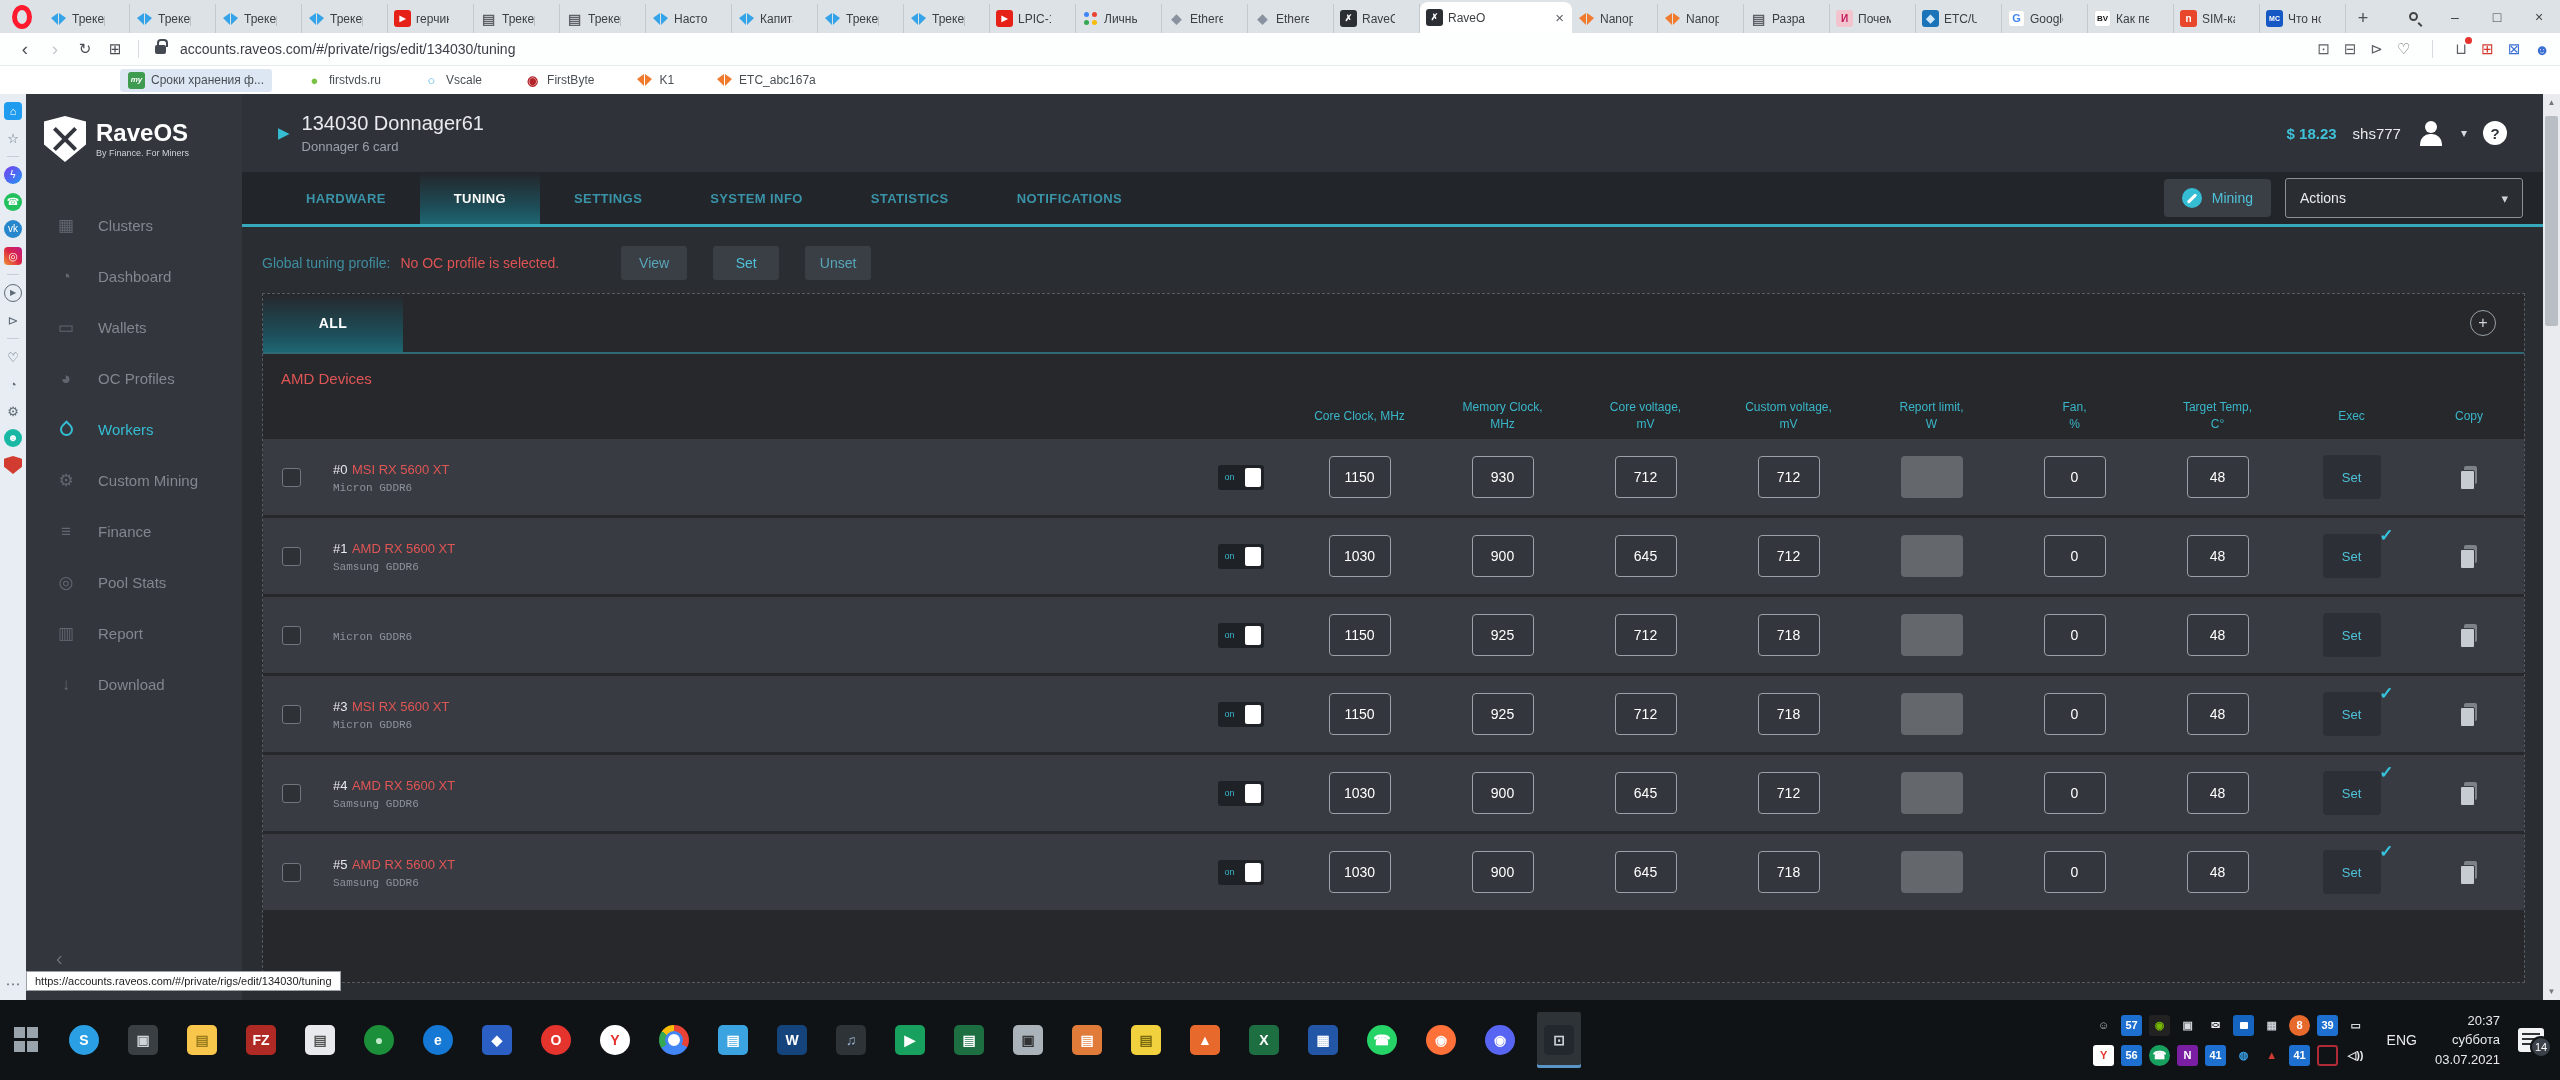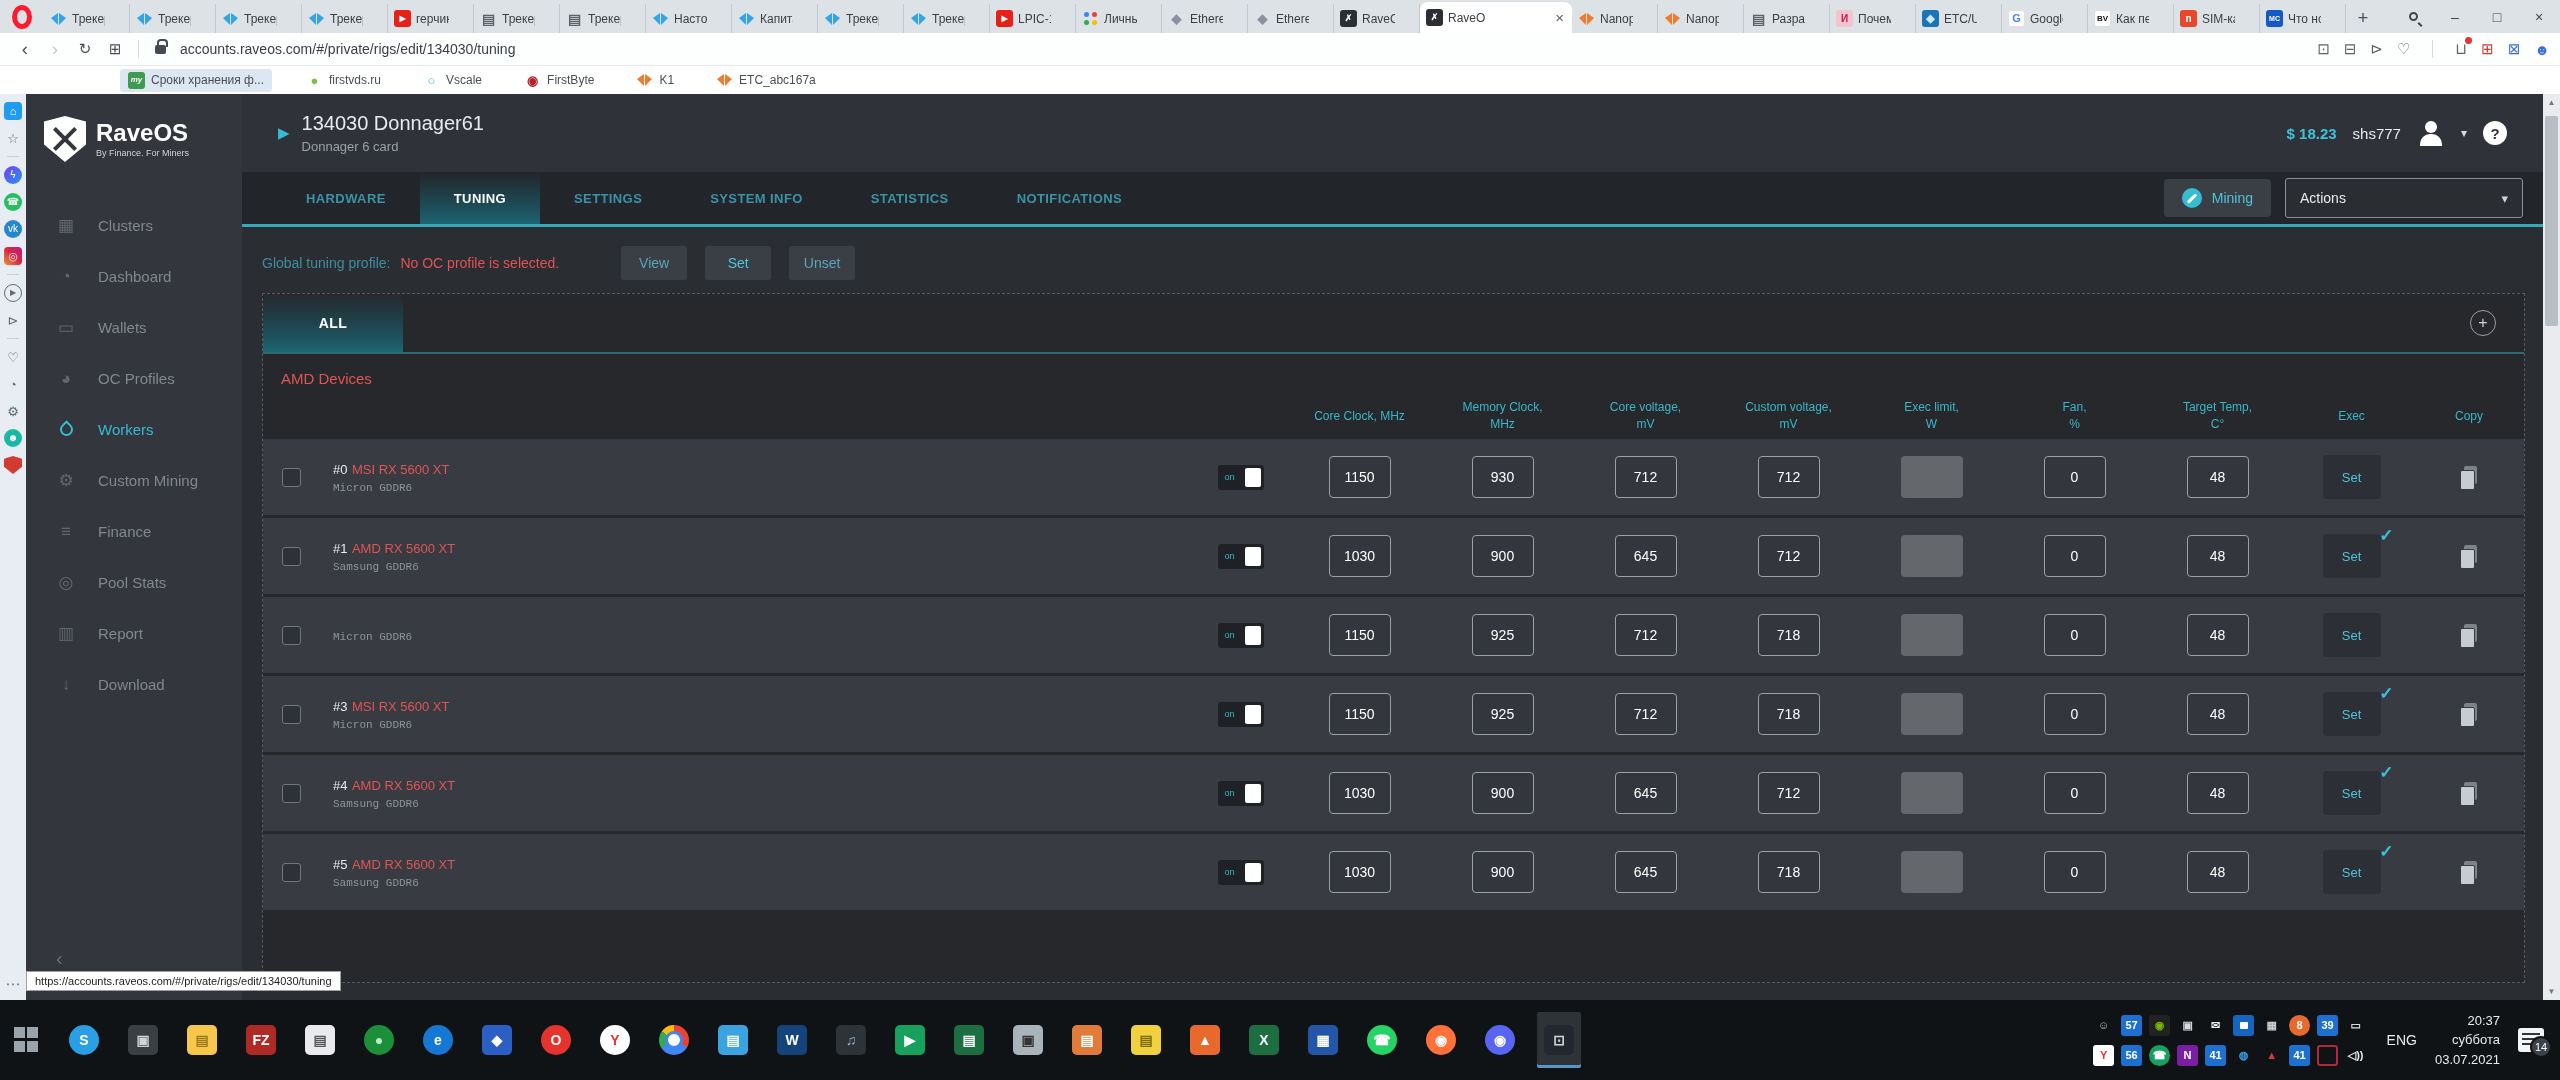--- a/index.html
+++ b/index.html
@@ -109,21 +109,21 @@
   .mining-btn{height:38px;background:#3a3e45;border-radius:4px;display:flex;align-items:center;gap:10px;padding:0 18px;color:#4fc3da;font-size:14px;}
   .mining-ico{width:20px;height:20px;border-radius:50%;background:#35bdd4;position:relative;}
   .mining-ico::after{content:"";position:absolute;left:4px;top:9px;width:12px;height:3px;background:#fff;transform:rotate(-45deg);border-radius:2px;}
   .actions-select{width:238px;height:40px;border:1px solid #8a9097;border-radius:3px;background:#2a2d32;color:#e8eaed;font-size:14px;display:flex;align-items:center;padding:8px 14px;}
   .actions-select::after{content:"▾";margin-left:auto;color:#cfd3d9;font-size:13px;}
 
   .content{flex:1;background:#2a2d32;padding:16px 18px 0 20px;overflow:hidden;}
   .global-row{display:flex;align-items:center;height:40px;gap:10px;}
   .gt-label{color:#3f8ea0;font-size:14px;}
   .gt-value{color:#e05353;font-size:14px;}
-  .gt-btns{display:flex;gap:18px;margin-left:52px;}
+  .gt-btns{display:flex;gap:26px;margin-left:52px;}
   .gbtn{width:66px;height:34px;background:#3a3e45;border-radius:3px;color:#58a7bb;font-size:14px;display:flex;align-items:center;justify-content:center;}
   .gbtn.bright{color:#4fc3da;}
 
   .panel{margin-top:10px;border:1px dashed #565b63;background:#26282c;height:690px;position:relative;}
   .gtab-row{height:60px;display:flex;align-items:stretch;border-bottom:2px solid #2f6b77;}
   .gtab{width:140px;display:flex;align-items:center;justify-content:center;color:#fff;font-size:14px;font-weight:bold;letter-spacing:.5px;background:linear-gradient(180deg,#26282c 0%,#1d4f5a 70%,#1e6673 100%);}
   .plus-circle{margin-left:auto;align-self:center;margin-right:28px;width:26px;height:26px;border:1px solid #9aa0a8;border-radius:50%;color:#cfd3d9;display:flex;align-items:center;justify-content:center;font-size:16px;}
   .sec-title{color:#e05555;font-size:15px;padding:16px 0 6px 18px;}
 
   .tgrid{display:grid;grid-template-columns:56px minmax(0,1fr) 95px repeat(7,143px) 125px 110px;align-items:center;}
@@ -719,21 +719,21 @@
               </span>
             <span class="hcol">
                 <span>Core voltage,</span>
                 <span>mV</span>
               </span>
             <span class="hcol">
                 <span>Custom voltage,</span>
                 <span>mV</span>
               </span>
             <span class="hcol">
-                <span>Exec limit,</span>
+                <span>Report limit,</span>
                 <span>W</span>
               </span>
             <span class="hcol">
                 <span>Fan,</span>
                 <span>%</span>
               </span>
             <span class="hcol">
                 <span>Target Temp,</span>
                 <span>C°</span>
               </span>

